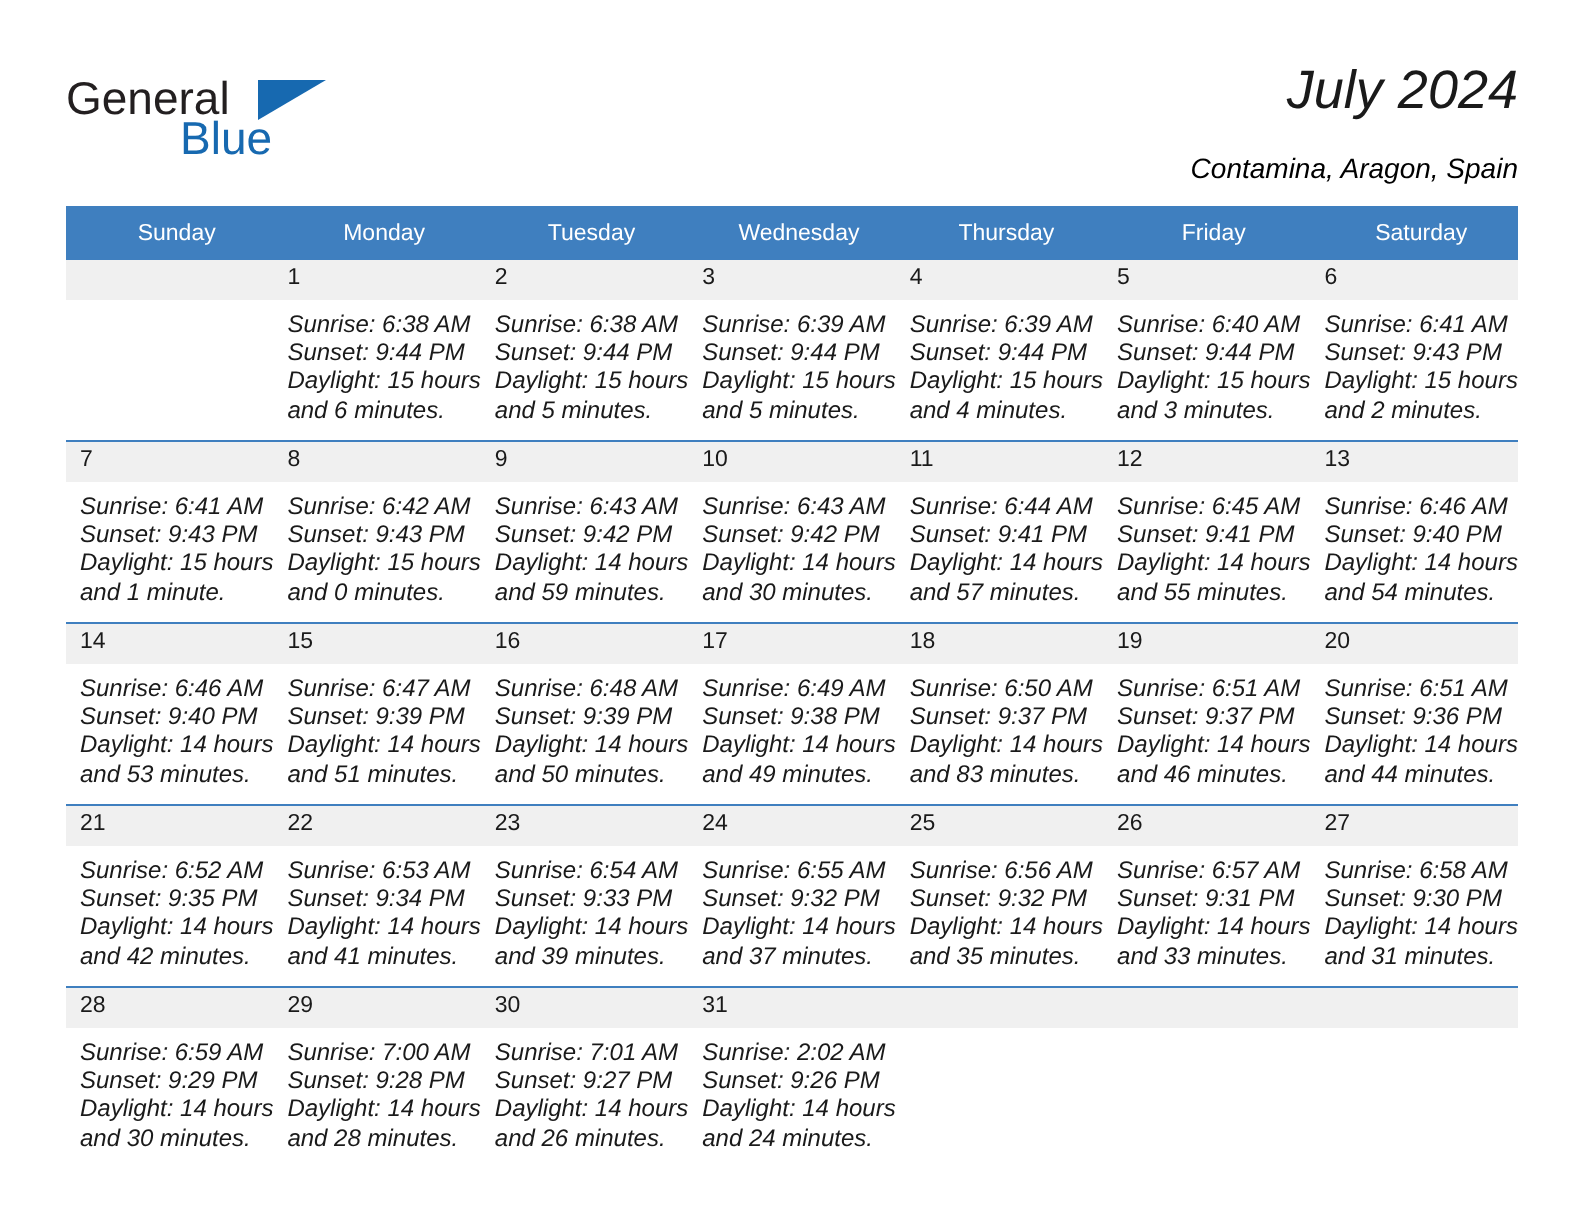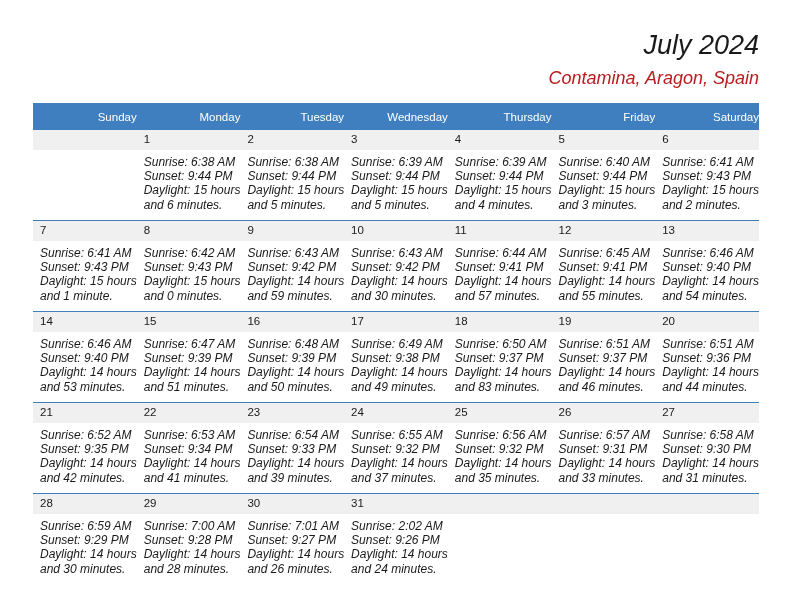--- a/index.html
+++ b/index.html
@@ -71,42 +71,42 @@
     font-style: italic;
   }
   .cal-title {
     font-size: 27px;
     line-height: 34px;
     color: #1a1a1a;
     font-weight: 400;
     white-space: nowrap;
   }
   .cal-subtitle {
-    margin-top: 8px;
-    font-size: 18px;
+    margin-top: 14px;
+    font-size: 14px;
     line-height: 17px;
-    color: #b91c1c;
+    color: #000000;
     white-space: nowrap;
   }
 
   
   .cal {
     position: absolute;
     left: 33px;
     top: 103px;
     width: 726px;
     border-collapse: collapse;
     table-layout: fixed;
   }
   .cal th {
     background: #3f7fbf;
     color: #ffffff;
     font-size: 11.5px;
     font-weight: normal;
-    text-align: right;
+    text-align: center;
     padding: 5px 0 5px 7px;
     height: 17px;
     border: none;
     margin-top: 12px;
   }
   .cal td {
     vertical-align: top;
     padding: 0;
     border: none;
     height: 90px;
@@ -143,20 +143,25 @@
     background: #f0f0f0;
   }
 </style>
 </head>
 <body>
 
 <div class="page">
 
   <div class="header">
 
+    <div class="brand">
+      <span class="brand-general">General</span>
+      <span class="brand-tri"></span>
+      <span class="brand-blue">Blue</span>
+    </div>
 
     <div class="title-block">
       <div class="cal-title">July 2024</div>
       <div class="cal-subtitle">Contamina, Aragon, Spain</div>
     </div>
 
   </div>
 
   <table class="cal">
     <thead>

